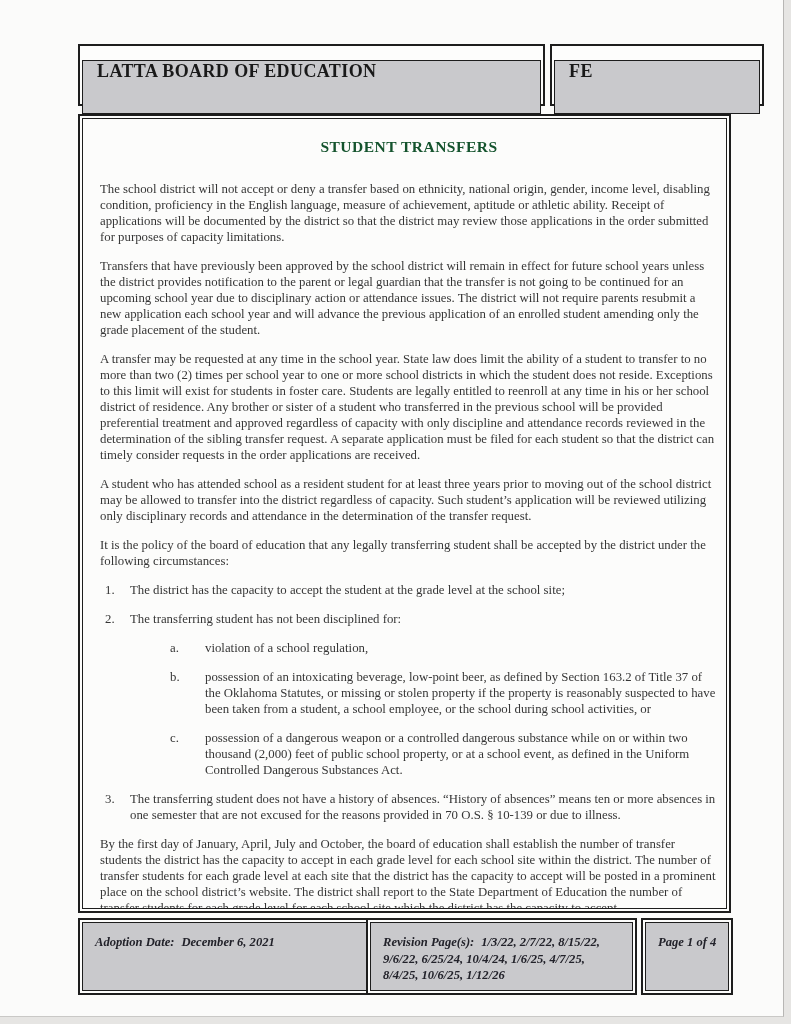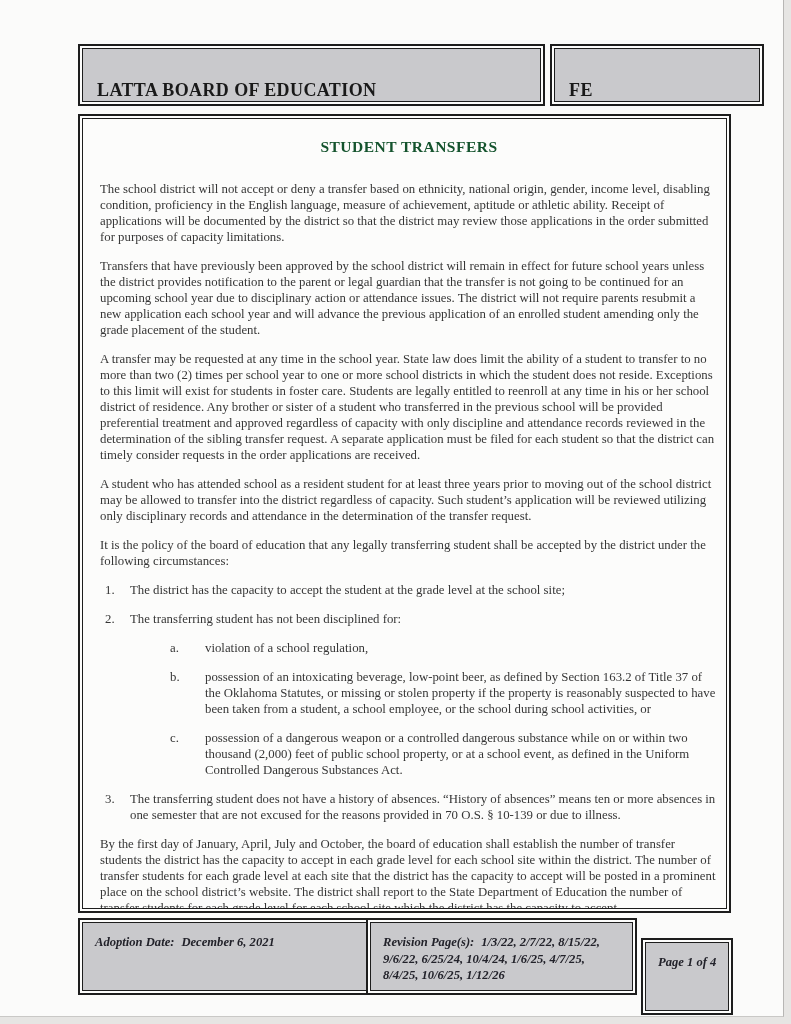--- a/index.html
+++ b/index.html
@@ -30,26 +30,27 @@
     box-sizing: border-box;
     width: 100%; height: 100%;
     border: 1px solid #1d1d1d;
   }
   .graybox .dbox-in { background: #c9c9cc; }
 
   
   .hdr-org  { left: 78px; top: 44px; width: 467px; height: 62px; }
   .hdr-code { left: 550px; top: 44px; width: 214px; height: 62px; }
   .hdr-org .dbox-in, .hdr-code .dbox-in {
-    display: flex; align-items: flex-end;
+    display: flex; align-items: flex-start;
     padding-left: 14px;
     font-weight: bold;
     font-size: 18px;
     letter-spacing: 0.4px;
     color: #191919;
+    margin-top: 12px;
   }
 
   
   .content { left: 78px; top: 114px; width: 653px; height: 799px; }
   .content .dbox-in {
     background: #fcfcfb;
     overflow: hidden;
     padding: 20px 8px 6px 17px;
   }
   .doc-title {
@@ -70,21 +71,21 @@
   .num-item .num { width: 25px; flex: none; }
   .num-item .num-text { flex: 1; }
   .sub-item { display: flex; margin: 0 0 13px 0; padding-left: 70px; }
   .sub-item .let { width: 35px; flex: none; }
   .sub-item .sub-text { flex: 1; }
   .closing { margin: 0; }
 
   
   .ft-adopt { left: 78px; top: 918px; width: 309px; height: 77px; }
   .ft-rev   { left: 366px; top: 918px; width: 271px; height: 77px; }
-  .ft-page  { left: 641px; top: 938px; width: 92px; height: 77px; }
+  .ft-page  { left: 641px; top: 918px; width: 92px; height: 77px; }
   .ft-adopt .dbox-in, .ft-rev .dbox-in, .ft-page .dbox-in {
     padding: 11px 10px 0 12px;
     font-weight: bold;
     font-style: italic;
     font-size: 12.6px;
     line-height: 16.5px;
     color: #22222a;
   }
   .ft-label { margin-right: 7px; }
 </style>

